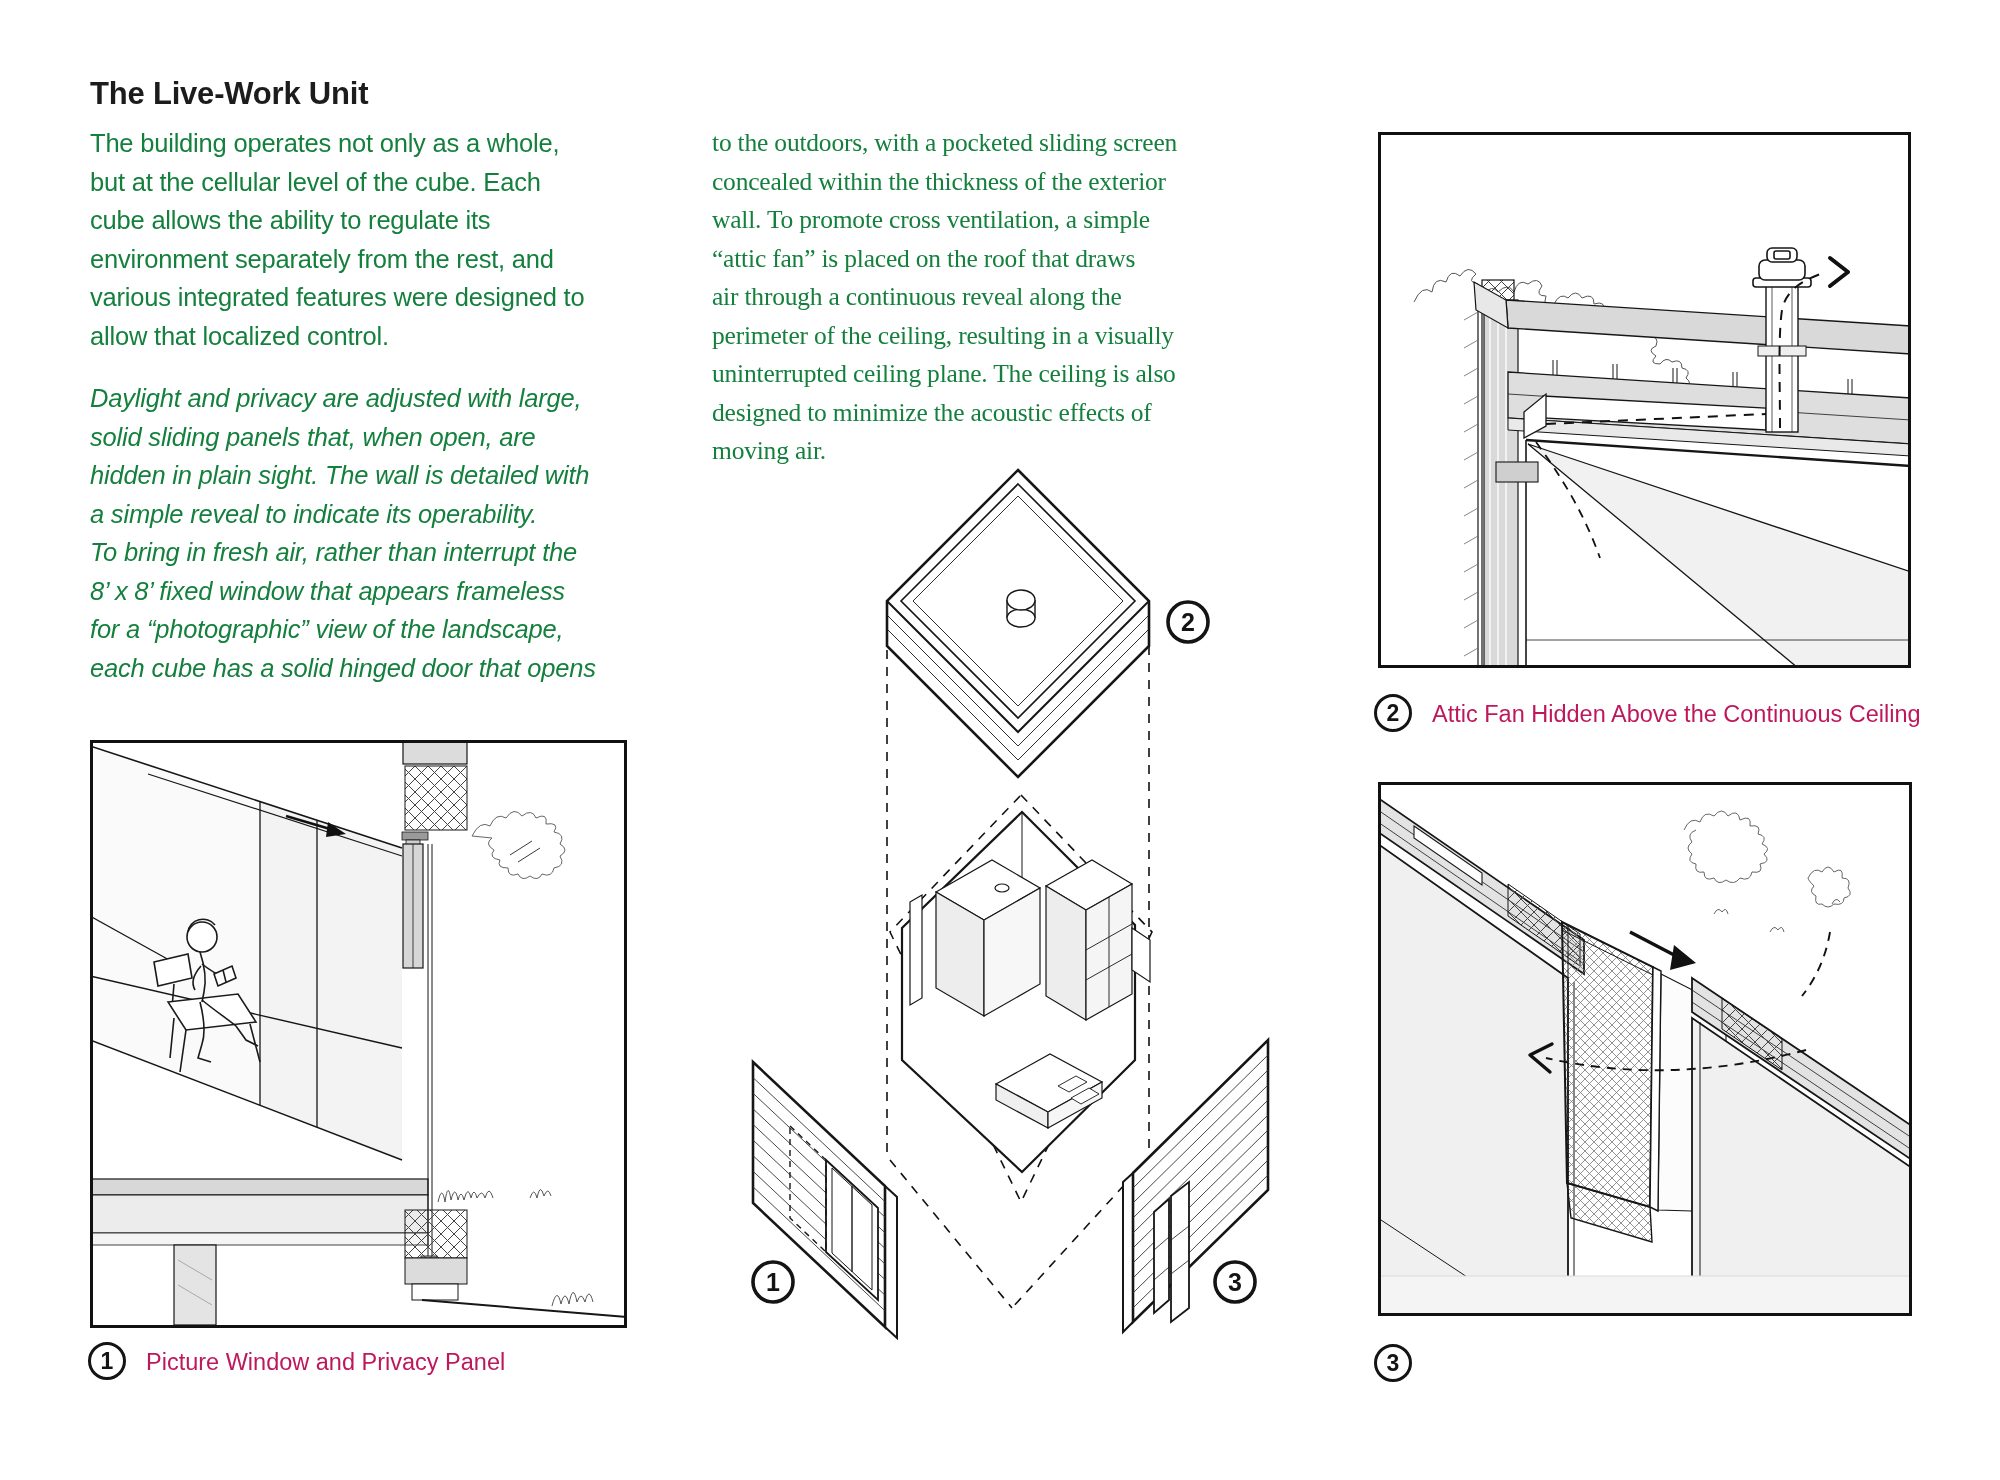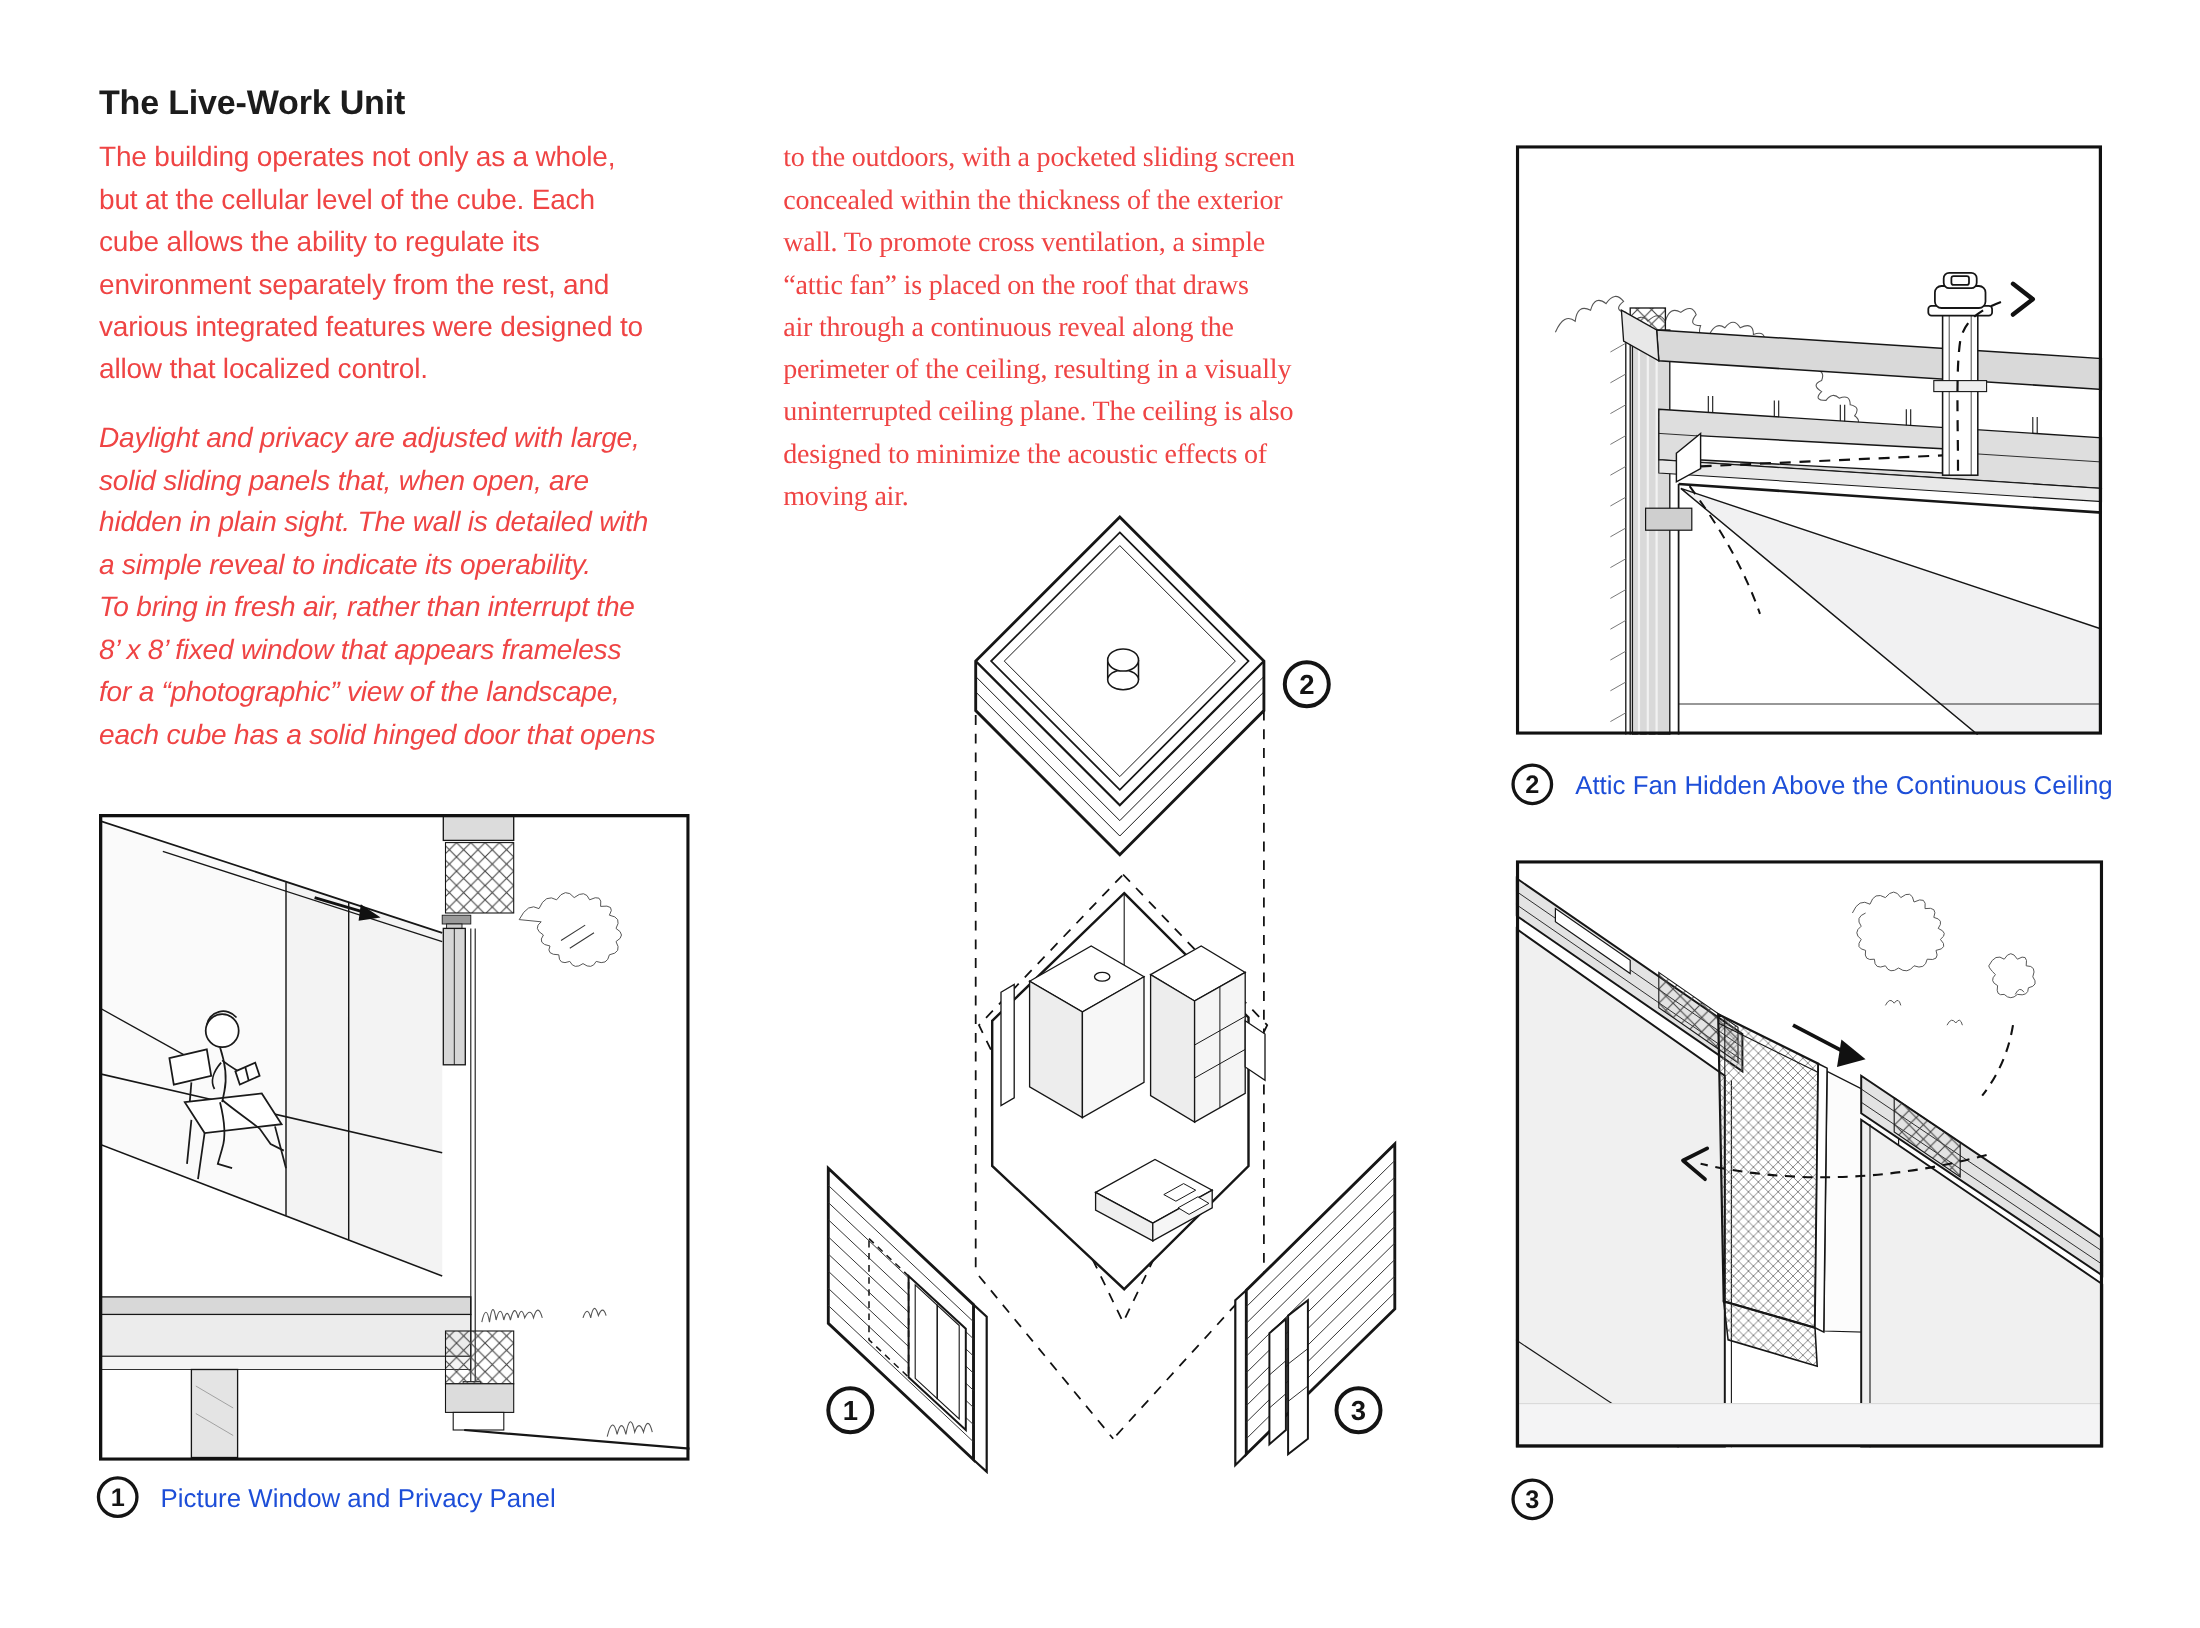--- a/index.html
+++ b/index.html
@@ -2,30 +2,30 @@
 <html><head>
 <meta charset="utf-8">
 <style>
   html,body{margin:0;padding:0;}
   body{
     width:2000px;height:1480px;position:relative;background:#ffffff;
     font-family:"Liberation Sans", sans-serif;color:#1c1c1c;overflow:hidden;
   }
   .abs{position:absolute;}
   .page-title{font-size:31px;font-weight:bold;letter-spacing:-0.2px;}
-  .para{font-size:25.5px;line-height:38.5px;white-space:pre-line;letter-spacing:-0.2px;color:#ef4444;}
+  .para{font-size:25.5px;line-height:38.5px;white-space:pre-line;letter-spacing:-0.2px;color:#15803d;}
   .caption-row{display:flex;gap:20px;}
   .caption-center{align-items:center;}
   .caption-top{align-items:flex-start;}
   .num-badge{
     width:38px;height:38px;flex:0 0 38px;border:3.4px solid #141414;border-radius:50%;
     display:flex;align-items:center;justify-content:center;
     font-size:23px;font-weight:bold;color:#141414;box-sizing:border-box;
   }
-  .caption-text{font-size:23.5px;line-height:31px;color:#1d4ed8;white-space:pre-line;padding-top:3px;}
+  .caption-text{font-size:23.5px;line-height:31px;color:#be185d;white-space:pre-line;padding-top:3px;}
   svg{display:block;}
 </style>
 </head>
 <body>
 
 <div class="abs page-title" style="left:90px;top:76px;">The Live-Work Unit</div>
 
 <div class="abs para" style="left:90px;top:124px;width:540px;">The building operates not only as a whole,
 but at the cellular level of the cube. Each
 cube allows the ability to regulate its

